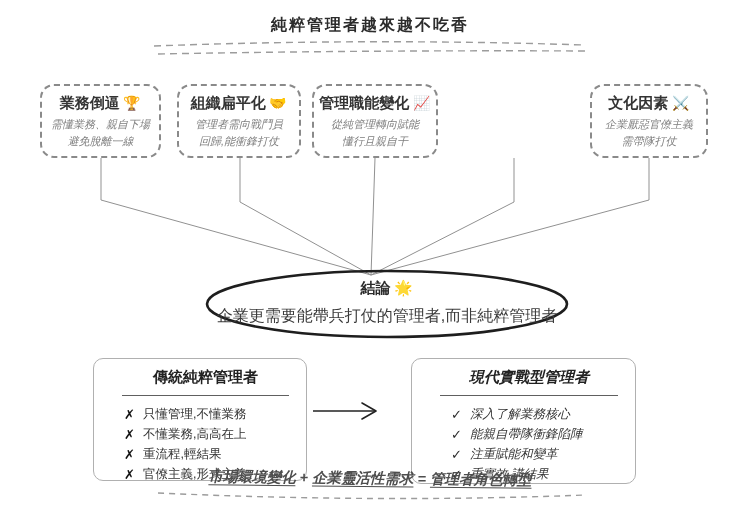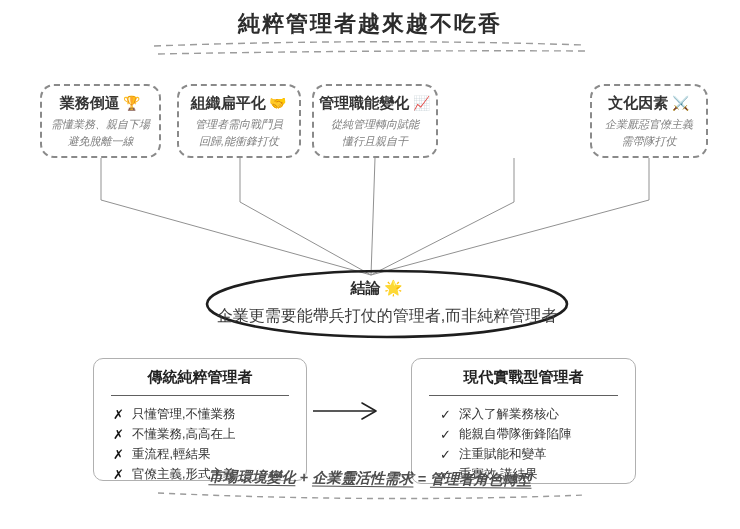--- a/index.html
+++ b/index.html
@@ -3,48 +3,48 @@
 <meta charset="utf-8">
 <style>
   html,body{margin:0;padding:0;background:#ffffff;}
   .canvas{
     position:relative;width:740px;height:529px;background:#ffffff;overflow:hidden;
     font-family:"Liberation Sans","DejaVu Sans",sans-serif;color:#333;
   }
   svg.underlay{position:absolute;left:0;top:0;z-index:0;}
 
   .main-title{
-    position:absolute;left:0;right:0;top:9px;z-index:2;text-align:center;
-    font-size:22px;font-weight:700;color:#2c2c2c;letter-spacing:2px;
+    position:absolute;left:0;right:0;top:15px;z-index:2;text-align:center;
+    font-size:16px;font-weight:700;color:#2c2c2c;letter-spacing:2px;
   }
 
   .factor{
     position:absolute;top:84px;height:74px;z-index:1;box-sizing:border-box;
     border:2px dashed #8a8a8a;border-radius:14px;background:#fff;text-align:center;
   }
   .factor-title{font-size:15px;font-weight:700;color:#333;margin-top:8px;white-space:nowrap;}
   .factor-title .emoji{font-size:14px;}
   .factor-sub{font-size:11px;font-style:italic;color:#7f7f7f;line-height:17px;margin-top:3px;white-space:nowrap;}
 
   .conclusion-title{
-    position:absolute;left:197px;width:360px;top:279px;z-index:2;text-align:center;
+    position:absolute;left:207px;width:360px;top:279px;z-index:2;text-align:center;
     font-size:15px;font-weight:700;color:#2b2b2b;
   }
   .conclusion-title .emoji{font-size:15px;}
   .conclusion-body{
     position:absolute;left:192px;width:390px;top:306px;z-index:2;text-align:center;
     font-size:16px;color:#3a3a3a;white-space:nowrap;
   }
 
   .panel{
     position:absolute;top:358px;z-index:1;box-sizing:border-box;background:#fff;
-    border:1.5px solid #b0b0b0;border-radius:10px;
+    border:1.5px solid #b0b0b0;border-radius:10px;padding-left:11px;
   }
   .panel-left{left:93px;width:214px;height:123px;}
-  .panel-right{left:411px;width:225px;height:126px;}
+  .panel-right{left:411px;width:225px;height:126px;font-style:italic;}
   .panel-title{text-align:center;font-weight:700;font-size:15px;color:#222;margin-top:9px;white-space:nowrap;}
   .panel-divider{height:1px;background:#606060;margin:8px 17px 0 17px;}
   .panel-items{margin-top:8px;}
   .panel-left .panel-items{padding-left:19px;}
   .panel-right .panel-items{padding-left:28px;}
   .item{font-size:12.5px;color:#333;height:20px;display:flex;align-items:center;gap:8px;white-space:nowrap;}
   .mark-x{font-weight:700;color:#121212;font-size:13px;}
   .mark-check{color:#2b2b2b;font-size:13px;}
 
   .footer-note{

